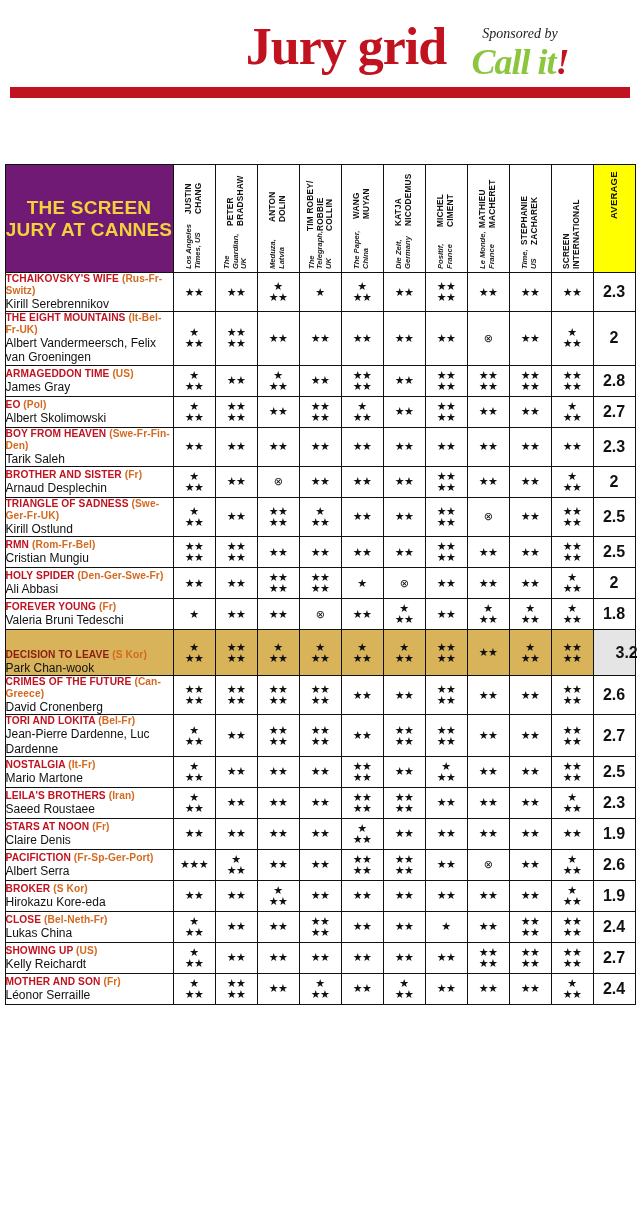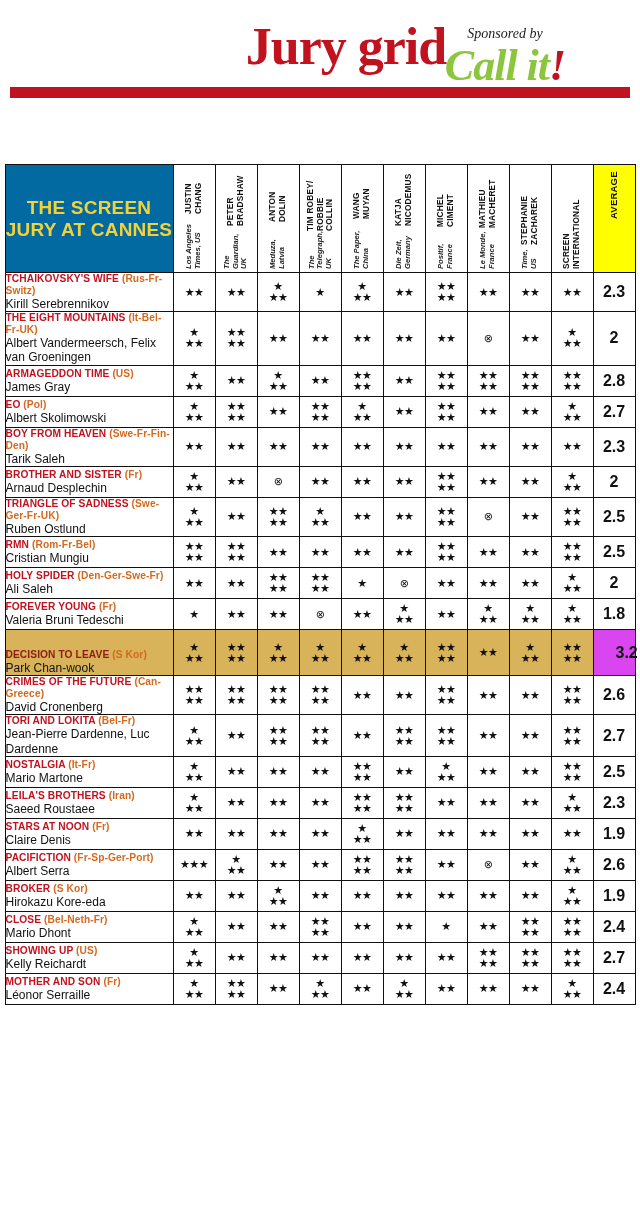--- a/index.html
+++ b/index.html
@@ -26,37 +26,37 @@
     font-weight: bold;
     font-size: 52px;
     color: #c1121f;
     letter-spacing: -1px;
     text-align: center;
     margin: 6px 0 0 52px;
     line-height: 1.05;
   }
   .sponsor-block {
     position: absolute;
-    right: 30px;
+    right: 15px;
     top: 26px;
     text-align: center;
     width: 210px;
   }
   .sponsored-by {
     font-family: "Liberation Serif", serif;
     font-style: italic;
     font-size: 14px;
     color: #1b1b1b;
     margin-bottom: 2px;
   }
   .call-it {
     font-family: "Liberation Serif", serif;
     font-weight: bold;
     font-style: italic;
-    font-size: 44px;
+    font-size: 36px;
     color: #8cc63f;
     line-height: 1;
     letter-spacing: -1px;
   }
   .call-it .excl { color: #c1121f; }
 
   .legend {
     margin: 16px 0 0 0;
     text-align: left;
     padding-left: 38px;
@@ -83,21 +83,21 @@
     table-layout: fixed;
   }
   table.grid td, table.grid th {
     border: 1px solid #111;
     padding: 0;
     vertical-align: middle;
   }
 
   
   .hdr-title {
-    background: #0369a1;
+    background: #701a75;
     color: #f2d23b;
     width: 168px;
     padding: 8px 10px 10px 10px;
     vertical-align: bottom;
     height: 108px;
   }
   .hdr-title .t {
     font-size: 19px;
     font-weight: bold;
     line-height: 1.12;
@@ -170,21 +170,21 @@
   td.rating .l { display: block; white-space: nowrap; }
   td.avgcell {
     text-align: center;
     font-weight: bold;
     font-size: 16px;
     color: #111;
   }
   tr.row { height: 31px; }
   tr.highlight td { background: #d8b35a; }
   tr.highlight .title { color: #8c1c13; margin-top: 19px; }
-  tr.highlight td.avgcell { background: #d946ef; padding-left: 22px; }
+  tr.highlight td.avgcell { background: #e5e5e5; padding-left: 22px; }
   .bad { font-size: 11px; }
 </style>
 </head>
 <body>
 
 <div class="page">
 
   <div class="header">
     <div class="masthead">Jury grid</div>
 
@@ -511,21 +511,21 @@
           </td>
           <td class="rating">
             <span class="l">★</span>
             <span class="l">★★</span>
           </td>
           <td class="avgcell">2</td>
         </tr>
         <tr class="row">
           <td class="film">
             <div class="title">TRIANGLE OF SADNESS <span class="orig">(Swe-Ger-Fr-UK)</span></div>
-            <div class="dir">Ruben Ostlund</div>
+            <div class="dir">Kirill Ostlund</div>
           </td>
           <td class="rating">
             <span class="l">★</span>
             <span class="l">★★</span>
           </td>
           <td class="rating">
             <span class="l">★★</span>
           </td>
           <td class="rating">
             <span class="l">★★</span>
@@ -594,21 +594,21 @@
           </td>
           <td class="rating">
             <span class="l">★★</span>
             <span class="l">★★</span>
           </td>
           <td class="avgcell">2.5</td>
         </tr>
         <tr class="row">
           <td class="film">
             <div class="title">HOLY SPIDER <span class="orig">(Den-Ger-Swe-Fr)</span></div>
-            <div class="dir">Ali Saleh</div>
+            <div class="dir">Ali Abbasi</div>
           </td>
           <td class="rating">
             <span class="l">★★</span>
           </td>
           <td class="rating">
             <span class="l">★★</span>
           </td>
           <td class="rating">
             <span class="l">★★</span>
             <span class="l">★★</span>
@@ -1007,21 +1007,21 @@
           </td>
           <td class="rating">
             <span class="l">★</span>
             <span class="l">★★</span>
           </td>
           <td class="avgcell">1.9</td>
         </tr>
         <tr class="row">
           <td class="film">
             <div class="title">CLOSE <span class="orig">(Bel-Neth-Fr)</span></div>
-            <div class="dir">Mario Dhont</div>
+            <div class="dir">Lukas China</div>
           </td>
           <td class="rating">
             <span class="l">★</span>
             <span class="l">★★</span>
           </td>
           <td class="rating">
             <span class="l">★★</span>
           </td>
           <td class="rating">
             <span class="l">★★</span>

